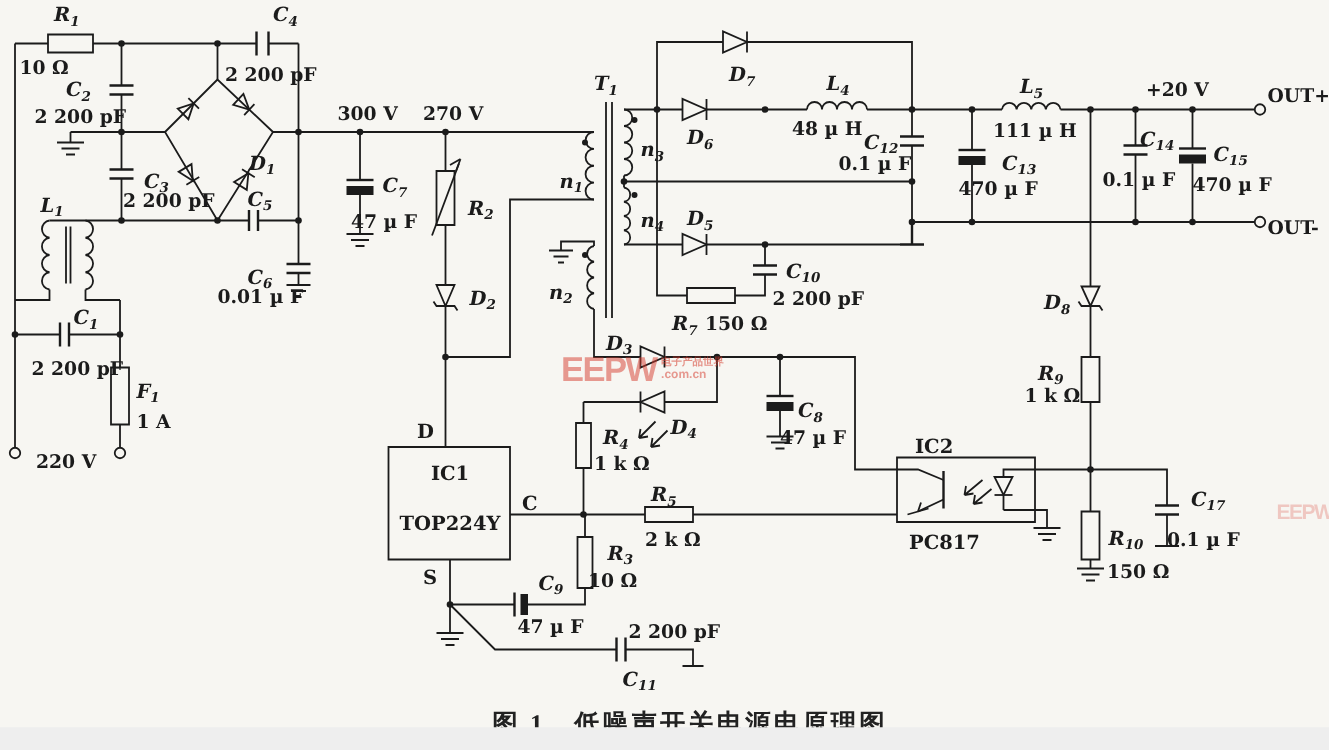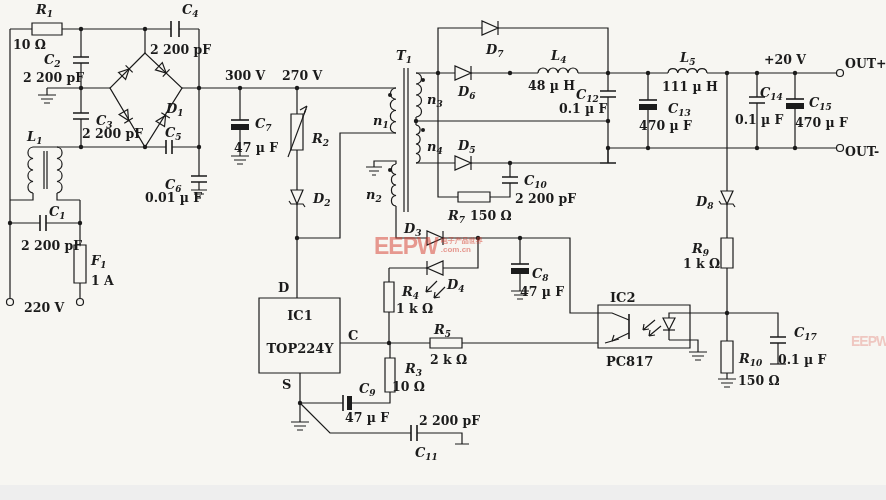--- a/index.html
+++ b/index.html
@@ -372,13 +372,14 @@
   <span class="wm-big">EEPW</span>
   <span class="wm-side">
     <span class="wm-cn">电子产品世界</span>
     <span class="wm-dom">.com.cn</span>
   </span>
 </div>
 <div class="wm" id="watermark-2">
   <span class="wm-big">EEPW</span>
 </div>
 
+<div id="caption">图 1　低噪声开关电源电原理图</div>
 </div>
 
 </body></html>

